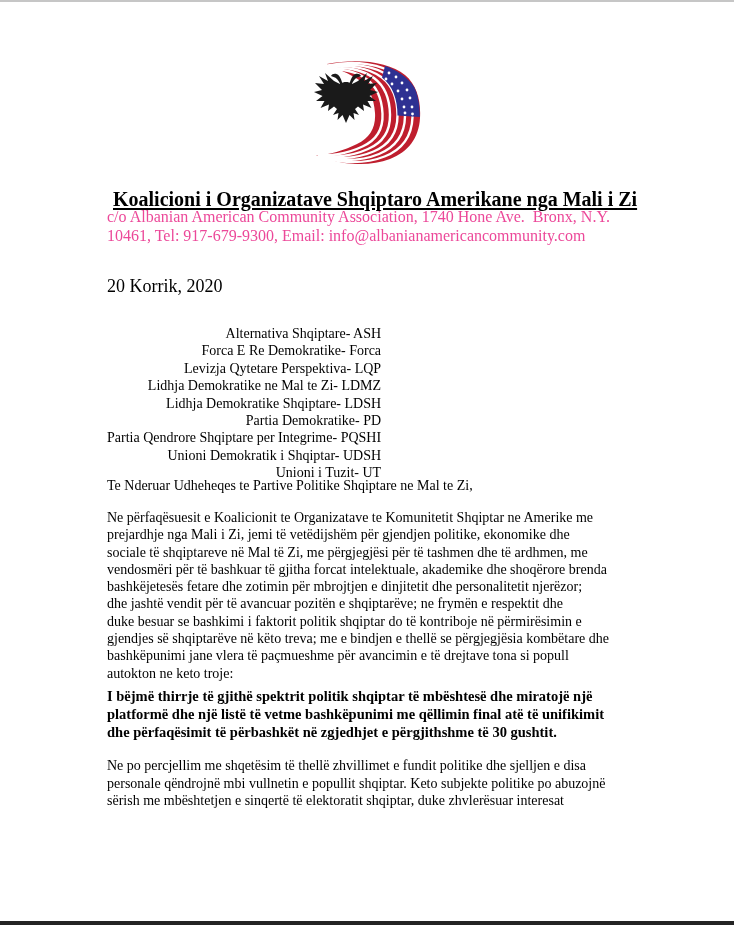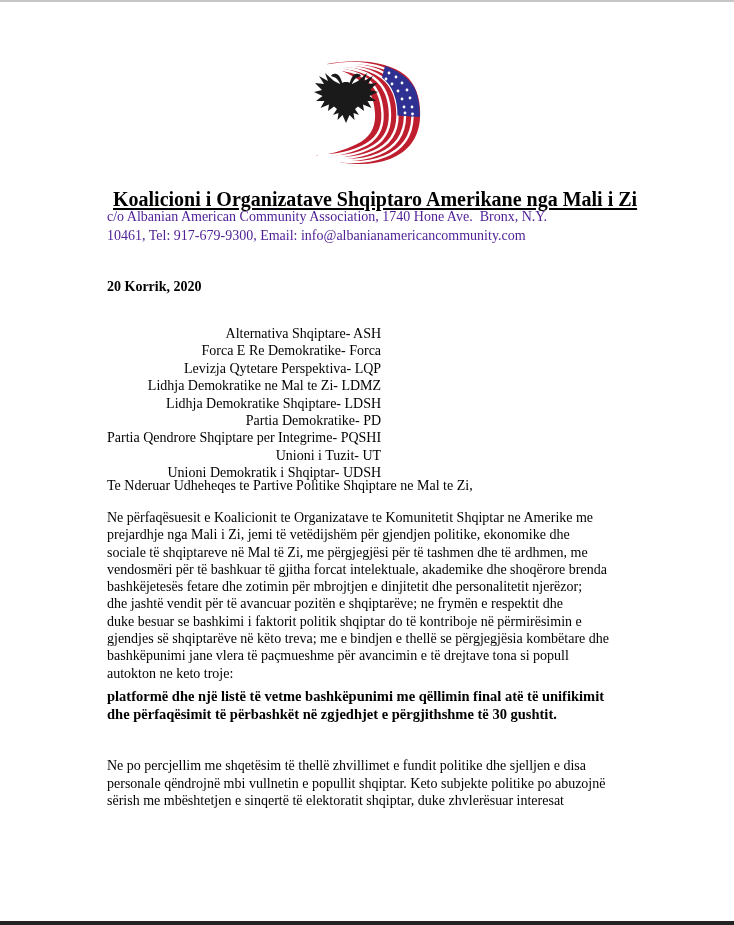--- a/index.html
+++ b/index.html
@@ -43,32 +43,31 @@
     line-height: 24px;
     font-weight: bold;
     text-decoration: underline;
     text-underline-offset: 2px;
     white-space: nowrap;
   }
   .address {
     position: absolute;
     left: 107px;
     top: 207px;
-    font-size: 14px;
+    font-size: 16px;
     line-height: 19px;
-    color: #4c1d95;
+    color: #ec4899;
   }
   .address div { white-space: pre; }
   .date {
     position: absolute;
     left: 107px;
     top: 278px;
-    font-size: 14px;
+    font-size: 18px;
     line-height: 17px;
-    font-weight: bold;
   }
   .parties {
     position: absolute;
     left: 107px;
     top: 325px;
     font-size: 14px;
     line-height: 17.4px;
     text-align: right;
   }
   .parties div { white-space: pre; }
@@ -140,40 +139,41 @@
 <div class="date">20 Korrik, 2020</div>
 
 <div class="parties">
   <div>Alternativa Shqiptare- ASH</div>
   <div>Forca E Re Demokratike- Forca</div>
   <div>Levizja Qytetare Perspektiva- LQP</div>
   <div>Lidhja Demokratike ne Mal te Zi- LDMZ</div>
   <div>Lidhja Demokratike Shqiptare- LDSH</div>
   <div>Partia Demokratike- PD</div>
   <div>Partia Qendrore Shqiptare per Integrime- PQSHI</div>
+  <div>Unioni Demokratik i Shqiptar- UDSH</div>
   <div>Unioni i Tuzit- UT</div>
-  <div>Unioni Demokratik i Shqiptar- UDSH</div>
 </div>
 
 <div class="salutation">Te Nderuar Udheheqes te Partive Politike Shqiptare ne Mal te Zi,</div>
 
 <div class="para para1">
   <div>Ne përfaqësuesit e Koalicionit te Organizatave te Komunitetit Shqiptar ne Amerike me</div>
   <div>prejardhje nga Mali i Zi, jemi të vetëdijshëm për gjendjen politike, ekonomike dhe</div>
   <div>sociale të shqiptareve në Mal të Zi, me përgjegjësi për të tashmen dhe të ardhmen, me</div>
   <div>vendosmëri për të bashkuar të gjitha forcat intelektuale, akademike dhe shoqërore brenda</div>
   <div>bashkëjetesës fetare dhe zotimin për mbrojtjen e dinjitetit dhe personalitetit njerëzor;</div>
   <div>dhe jashtë vendit për të avancuar pozitën e shqiptarëve; ne frymën e respektit dhe</div>
   <div>duke besuar se bashkimi i faktorit politik shqiptar do të kontriboje në përmirësimin e</div>
   <div>gjendjes së shqiptarëve në këto treva; me e bindjen e thellë se përgjegjësia kombëtare dhe</div>
   <div>bashkëpunimi jane vlera të paçmueshme për avancimin e të drejtave tona si popull</div>
   <div>autokton ne keto troje:</div>
 </div>
 
 <div class="para bold-para">
+  <div>I bëjmë thirrje të gjithë spektrit politik shqiptar të mbështesë dhe miratojë një</div>
   <div>platformë dhe një listë të vetme bashkëpunimi me qëllimin final atë të unifikimit</div>
   <div>dhe përfaqësimit të përbashkët në zgjedhjet e përgjithshme të 30 gushtit.</div>
 </div>
 
 <div class="para para3">
   <div>Ne po percjellim me shqetësim të thellë zhvillimet e fundit politike dhe sjelljen e disa</div>
   <div>personale qëndrojnë mbi vullnetin e popullit shqiptar. Keto subjekte politike po abuzojnë</div>
   <div>sërish me mbështetjen e sinqertë të elektoratit shqiptar, duke zhvlerësuar interesat</div>
 </div>
 

